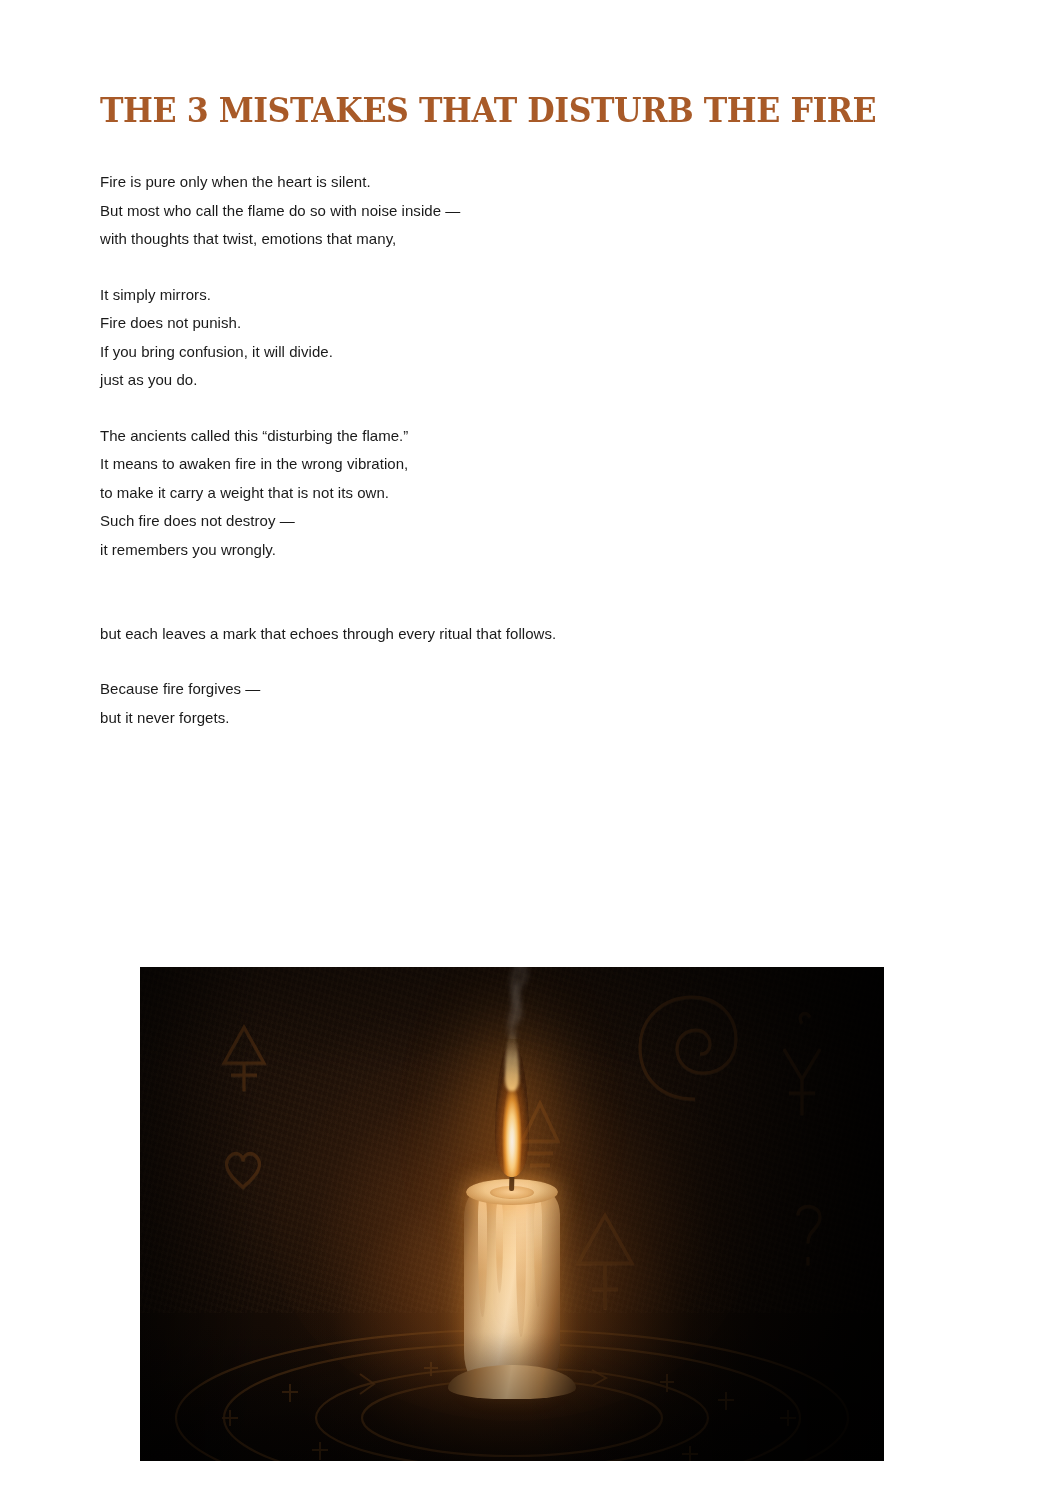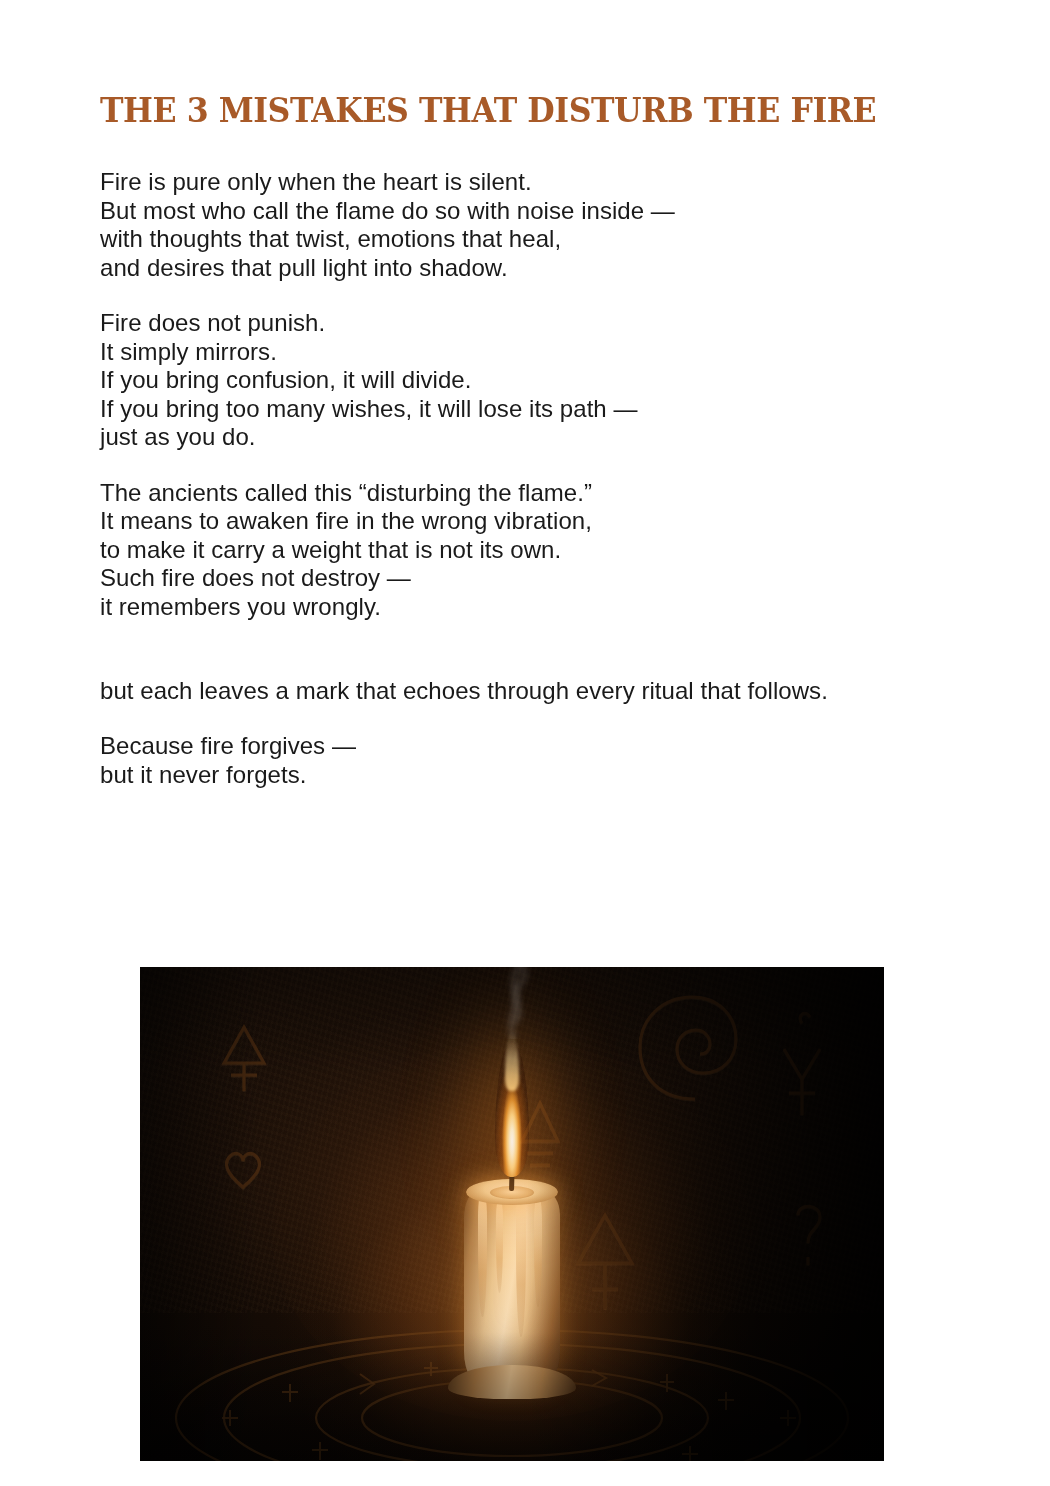--- a/index.html
+++ b/index.html
@@ -43,21 +43,21 @@
     margin: 0 0 40px 0;
     white-space: nowrap;
     transform: scaleX(0.93);
     transform-origin: left center;
     font-variant: small-caps;
     text-transform: uppercase;
   }
 
   
   .body-copy {
-    font-size: 24px;
+    font-size: 15px;
     line-height: 28.5px;
     color: #1a1a1a;
     letter-spacing: 0.05px;
   }
   .stanza {
     margin: 0 0 27px 0;
   }
   .stanza:last-of-type { margin-bottom: 0; margin-top: 18px; }
   .line { display: block; }
   .stanza-wrap { max-width: 840px; }
@@ -265,29 +265,27 @@
 
   <div class="content">
 
     <h1 class="chapter-title">THE 3 MISTAKES THAT DISTURB THE FIRE</h1>
 
     <div class="body-copy stanza-wrap">
 
       <p class="stanza">
         <span class="line">Fire is pure only when the heart is silent.</span>
         <span class="line">But most who call the flame do so with noise inside —</span>
-        <span class="line">with thoughts that twist, emotions that heal,</span>
-        <span class="line">and desires that pull light into shadow.</span>
-      </p>
-
-      <p class="stanza">
+        <span class="line">with thoughts that twist, emotions that many,</span>
+      </p>
+
+      <p class="stanza">
+        <span class="line">It simply mirrors.</span>
         <span class="line">Fire does not punish.</span>
-        <span class="line">It simply mirrors.</span>
         <span class="line">If you bring confusion, it will divide.</span>
-        <span class="line">If you bring too many wishes, it will lose its path —</span>
         <span class="line">just as you do.</span>
       </p>
 
       <p class="stanza">
         <span class="line">The ancients called this “disturbing the flame.”</span>
         <span class="line">It means to awaken fire in the wrong vibration,</span>
         <span class="line">to make it carry a weight that is not its own.</span>
         <span class="line">Such fire does not destroy —</span>
         <span class="line">it remembers you wrongly.</span>
       </p>

